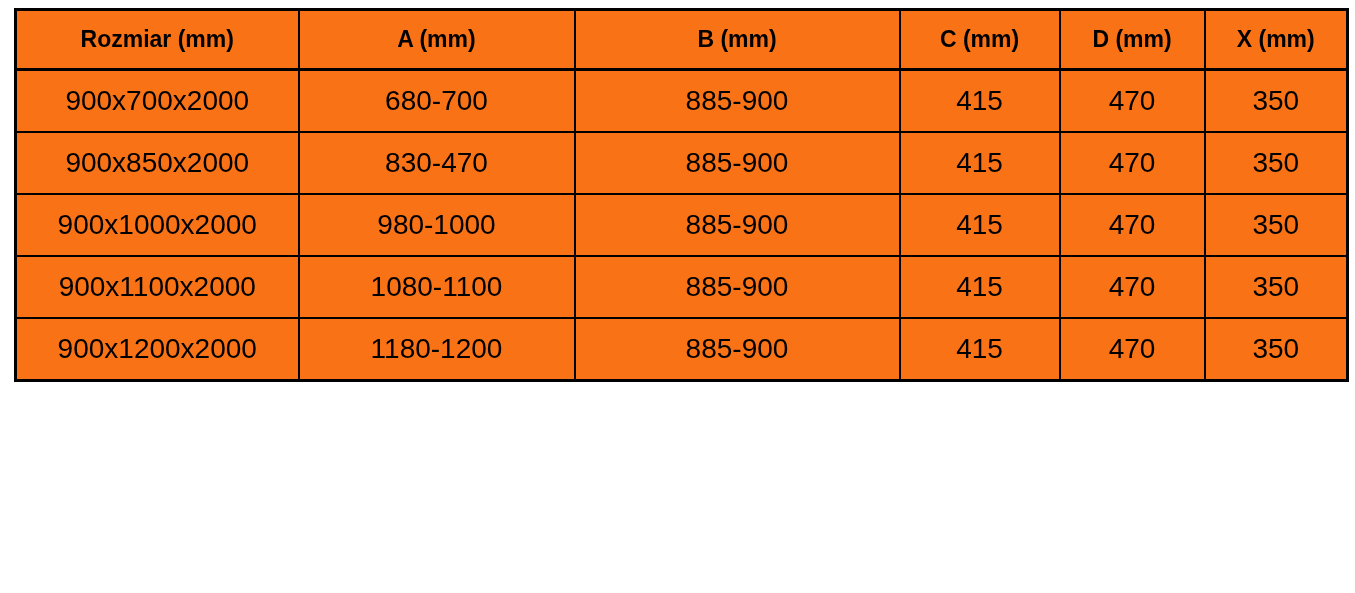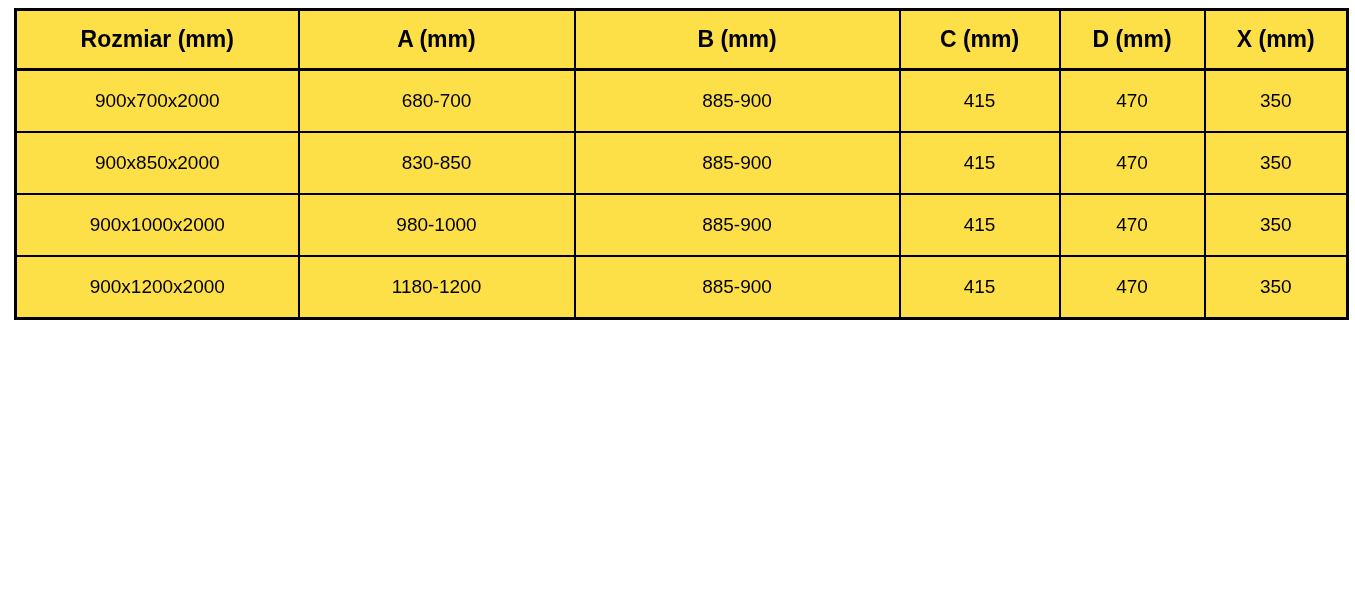--- a/index.html
+++ b/index.html
@@ -17,40 +17,40 @@
     height: 593px;
     background: #ffffff;
   }
   table.size-table {
     position: absolute;
     left: 14px;
     top: 8px;
     border-collapse: collapse;
     table-layout: fixed;
     border: 3px solid #000000;
-    background: #fde047;
+    background: #f97316;
   }
   table.size-table th,
   table.size-table td {
     border: 2px solid #000000;
     text-align: center;
     vertical-align: middle;
     padding: 0;
     overflow: hidden;
     white-space: nowrap;
   }
   table.size-table thead th {
     height: 57px;
     font-size: 23px;
     font-weight: bold;
     border-bottom: 3px solid #000000;
   }
   table.size-table tbody td {
     height: 60px;
-    font-size: 19px;
+    font-size: 28px;
     font-weight: normal;
     text-align: center;
   }
 </style>
 </head>
 <body>
 
 <div class="page">
   <table class="size-table">
     <colgroup>
@@ -75,29 +75,37 @@
         <tr>
           <td>900x700x2000</td>
           <td>680-700</td>
           <td>885-900</td>
           <td>415</td>
           <td>470</td>
           <td>350</td>
         </tr>
         <tr>
           <td>900x850x2000</td>
-          <td>830-850</td>
+          <td>830-470</td>
           <td>885-900</td>
           <td>415</td>
           <td>470</td>
           <td>350</td>
         </tr>
         <tr>
           <td>900x1000x2000</td>
           <td>980-1000</td>
+          <td>885-900</td>
+          <td>415</td>
+          <td>470</td>
+          <td>350</td>
+        </tr>
+        <tr>
+          <td>900x1100x2000</td>
+          <td>1080-1100</td>
           <td>885-900</td>
           <td>415</td>
           <td>470</td>
           <td>350</td>
         </tr>
         <tr>
           <td>900x1200x2000</td>
           <td>1180-1200</td>
           <td>885-900</td>
           <td>415</td>

